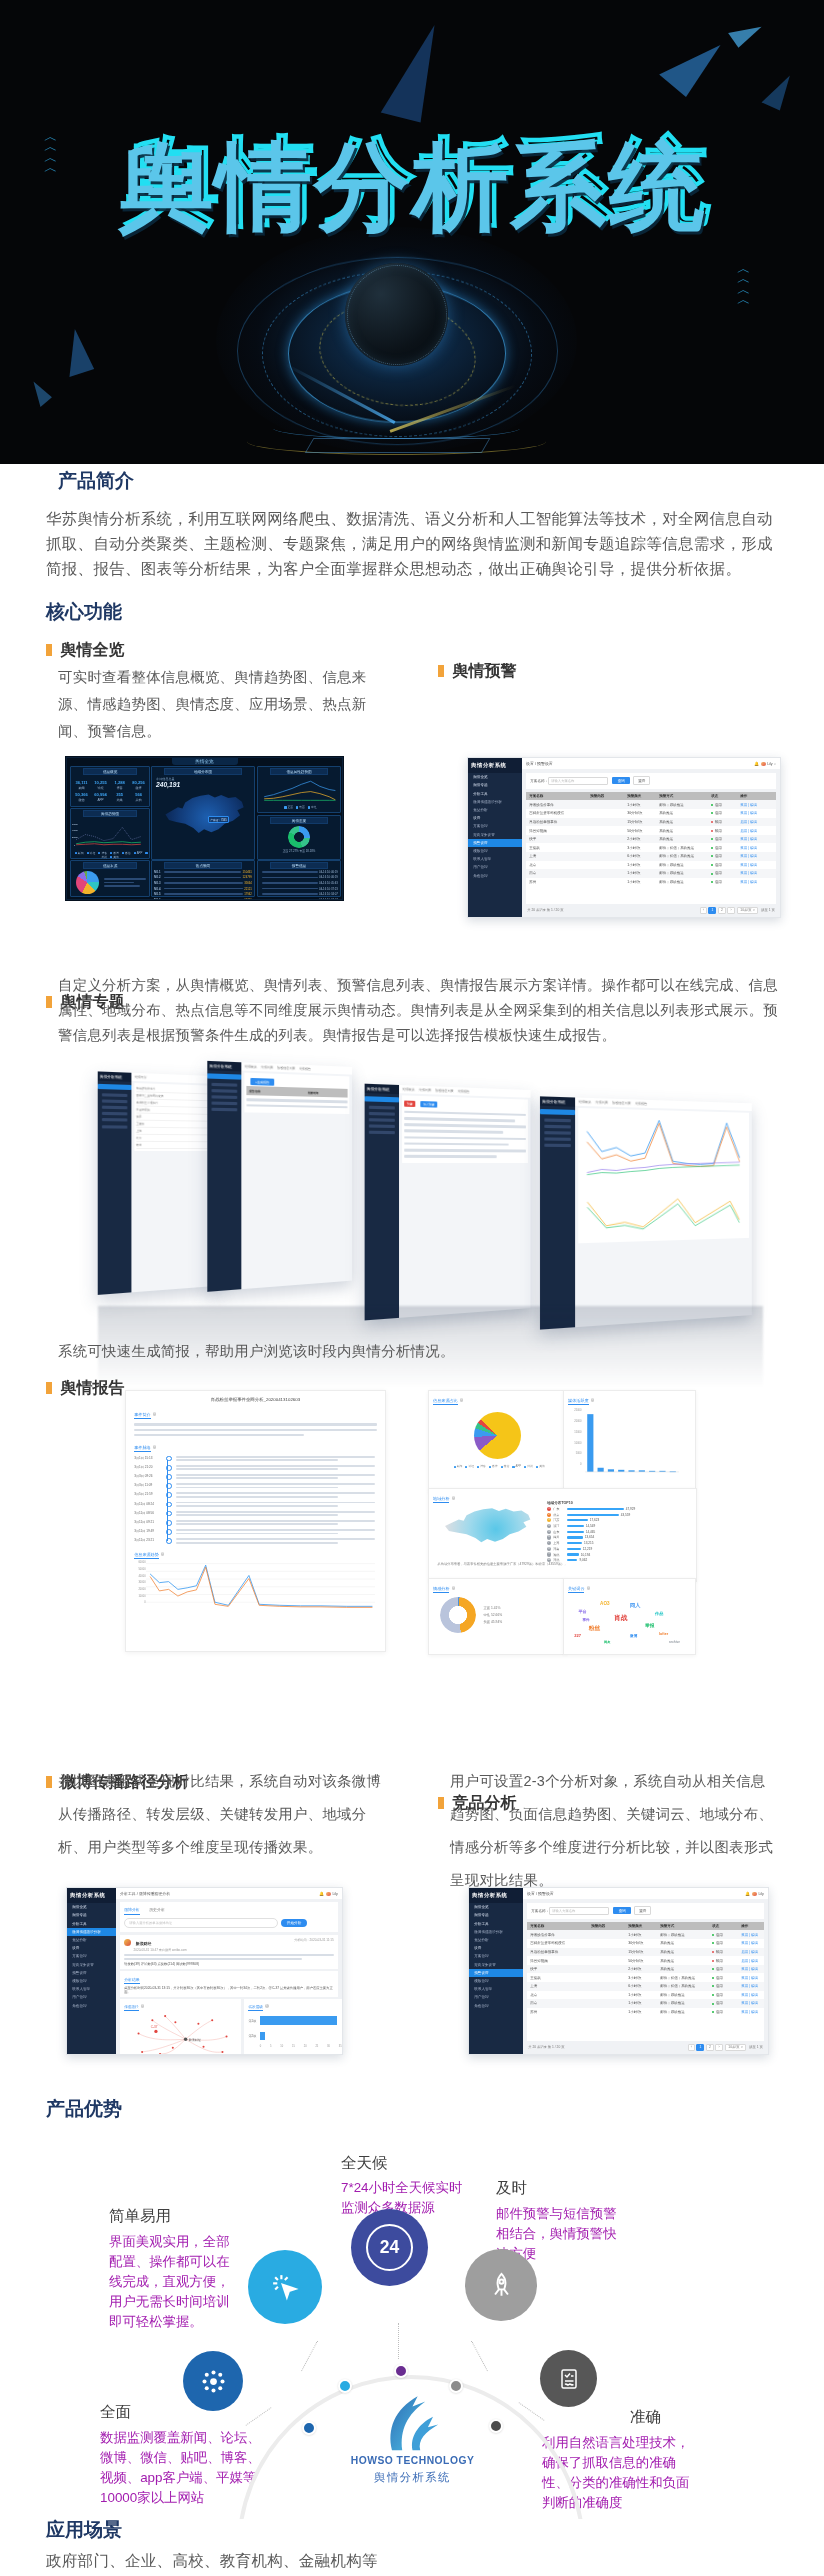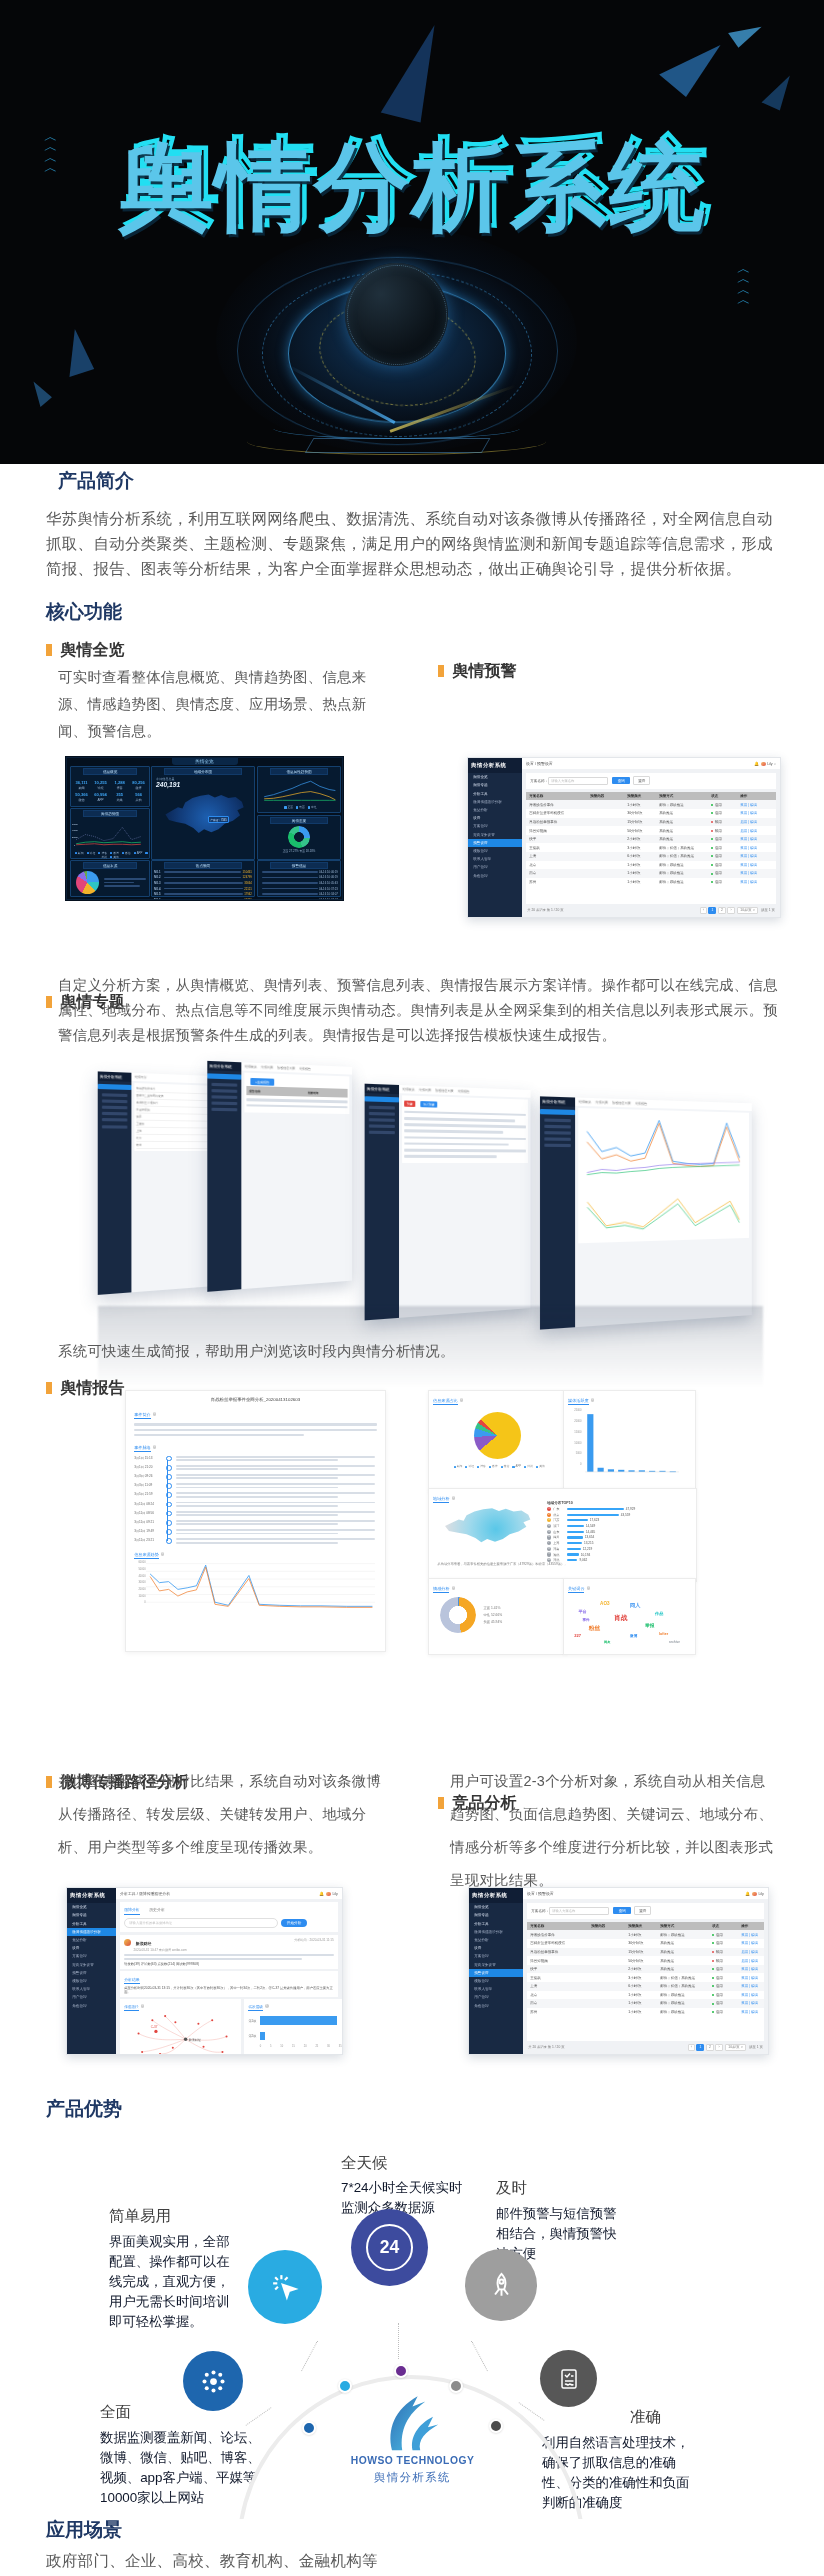--- a/index.html
+++ b/index.html
@@ -93,21 +93,21 @@
   .top10-row{display:flex;align-items:center;margin-top:1.6px;font-size:3.1px;color:#555;}
   .rk{width:4.1px;height:4.1px;border-radius:50%;background:#9aa0a8;color:#fff;font-size:2.6px;line-height:4.1px;text-align:center;margin-right:2.1px;flex:none;}
   .rk.r1{background:#e2453f;}.rk.r2{background:#f07b28;}.rk.r3{background:#f3b32a;}
   .t10bar{height:2.1px;background:#37a5f8;border-radius:1px;margin:0 2.1px;}
   .cloud-w{position:absolute;font-weight:bold;white-space:nowrap;}
   
   .pill{background:#2D8CF0;color:#fff;border-radius:4.6px;font-size:3.6px;padding:2.1px 6.2px;}
   .winput{border:0.5px solid #e0e0e0;border-radius:5.2px;color:#c0c0c0;font-size:3.3px;padding:2.1px 4.1px;background:#fff;}
   
   .adv-t{font-size:15.5px;font-weight:normal;color:#3f3f3f;}
-  .adv-p{font-size:13.4px;color:#0f172a;line-height:20px;}
+  .adv-p{font-size:13.4px;color:#a21caf;line-height:20px;}
   .bigc{position:absolute;border-radius:50%;display:flex;align-items:center;justify-content:center;color:#fff;}
   .arc-dot{position:absolute;width:10.3px;height:10.3px;border-radius:50%;border:2.1px solid #fff;box-shadow:0 0.5px 2.1px rgba(0,0,0,.15);}
   .dotline{position:absolute;border-left:1px dotted #bdbdbd;}
 </style>
 </head>
 <body>
 
 <div id="page">
 
   <div class="abs hero">
@@ -135,21 +135,21 @@
       <div class="abs" style="left:62px;top:222px;width:124px;height:3.1px;background:linear-gradient(90deg,transparent,rgba(80,180,250,.8));transform:rotate(28deg);"></div>
       <div class="abs" style="left:170px;top:237px;width:134px;height:2.6px;background:linear-gradient(90deg,rgba(220,200,90,.8),transparent);transform:rotate(-20deg);"></div>
       <div class="abs" style="left:93px;top:268px;width:175px;height:13.4px;border:0.5px solid rgba(90,180,250,.4);transform:skewX(-30deg);"></div>
     </div>
 
     <div class="abs hero-title ht-back" style="left:0;top:139px;">舆情分析系统</div>
     <div class="abs hero-title ht-front" style="left:0;top:139px;">舆情分析系统</div>
   </div>
 
   <div class="abs sec-h" style="left:58px;top:468px;">产品简介</div>
-  <div class="abs body-t" style="left:46px;top:506px;width:734px;">华苏舆情分析系统，利用互联网网络爬虫、数据清洗、系统自动对该条微博从传播路径，对全网信息自动抓取、自动分类聚类、主题检测、专题聚焦，满足用户的网络舆情监测和新闻专题追踪等信息需求，形成简报、报告、图表等分析结果，为客户全面掌握群众思想动态，做出正确舆论引导，提供分析依据。</div>
+  <div class="abs body-t" style="left:46px;top:506px;width:734px;">华苏舆情分析系统，利用互联网网络爬虫、数据清洗、语义分析和人工智能算法等技术，对全网信息自动抓取、自动分类聚类、主题检测、专题聚焦，满足用户的网络舆情监测和新闻专题追踪等信息需求，形成简报、报告、图表等分析结果，为客户全面掌握群众思想动态，做出正确舆论引导，提供分析依据。</div>
 
   <div class="abs sec-h" style="left:46px;top:599px;">核心功能</div>
 
   <div class="abs feat-h" style="left:46px;top:640px;">舆情全览</div>
   <div class="abs feat-p" style="left:58px;top:664px;width:332px;">可实时查看整体信息概览、舆情趋势图、信息来源、情感趋势图、舆情态度、应用场景、热点新闻、预警信息。</div>
   <div class="abs feat-h" style="left:438px;top:640px;">舆情预警</div>
 
   <div class="abs dash" style="left:66px;top:757px;width:275px;height:141px;">
     <div class="dtitle">舆情全览</div>
 

